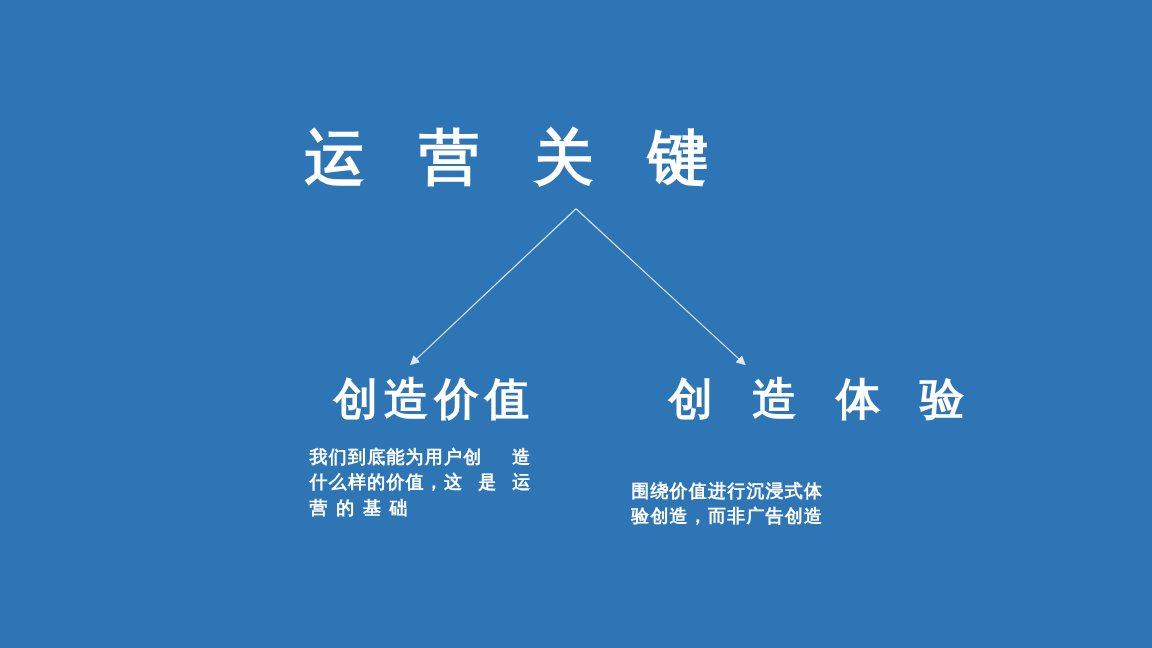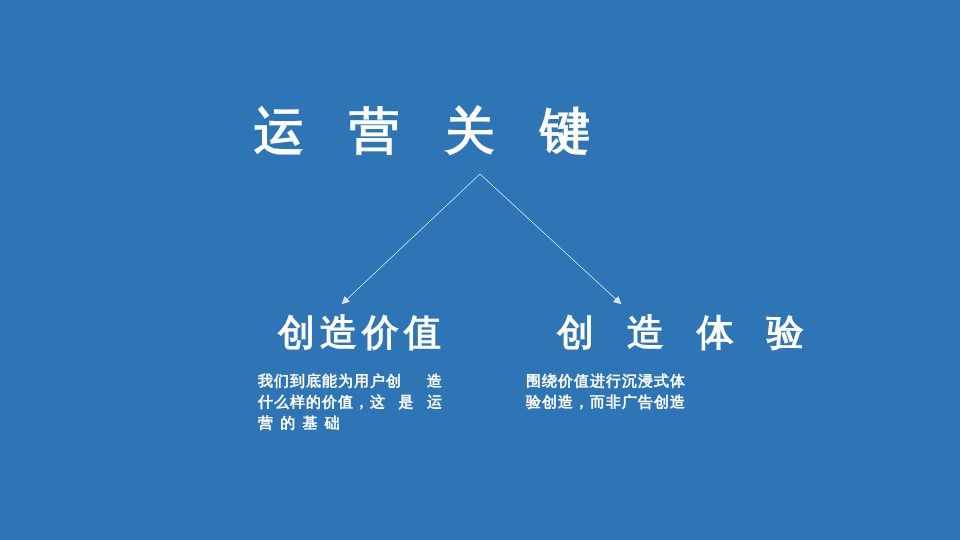--- a/index.html
+++ b/index.html
@@ -6,21 +6,21 @@
   body { width:960px; height:540px; background:#2e75b6; position:relative; overflow:hidden;
          font-family:"DejaVu Sans", sans-serif; color:#ffffff; }
   .title { position:absolute; left:0; width:844px; top:98px; text-align:center;
            font-size:50px; font-weight:bold; letter-spacing:14px; padding-left:14px; box-sizing:border-box; }
   svg.arrows { position:absolute; left:0; top:0; }
   .heading { position:absolute; top:308px; font-size:37px; font-weight:bold; white-space:nowrap; }
   .h-left { left:242px; letter-spacing:5px;margin-left:36px; }
   .h-right { left:557px; letter-spacing:10px; }
   .body { position:absolute; top:371px; font-size:15px; font-weight:bold; line-height:21px; white-space:pre; }
   .b-left { left:258px; letter-spacing:1px; }
-  .b-right { left:526px; letter-spacing:1px; }
+  .b-right { left:526px; letter-spacing:1px;margin-top:28px; }
 </style>
 </head>
 <body>
 
 <div class="title">运 营 关 键</div>
 
 <svg class="arrows" width="960" height="540">
   <defs>
     <marker id="ah" markerWidth="8" markerHeight="8" refX="6" refY="4" orient="auto">
       <path d="M0,0 L8,4 L0,8 Z" fill="#dce9f5"></path>

